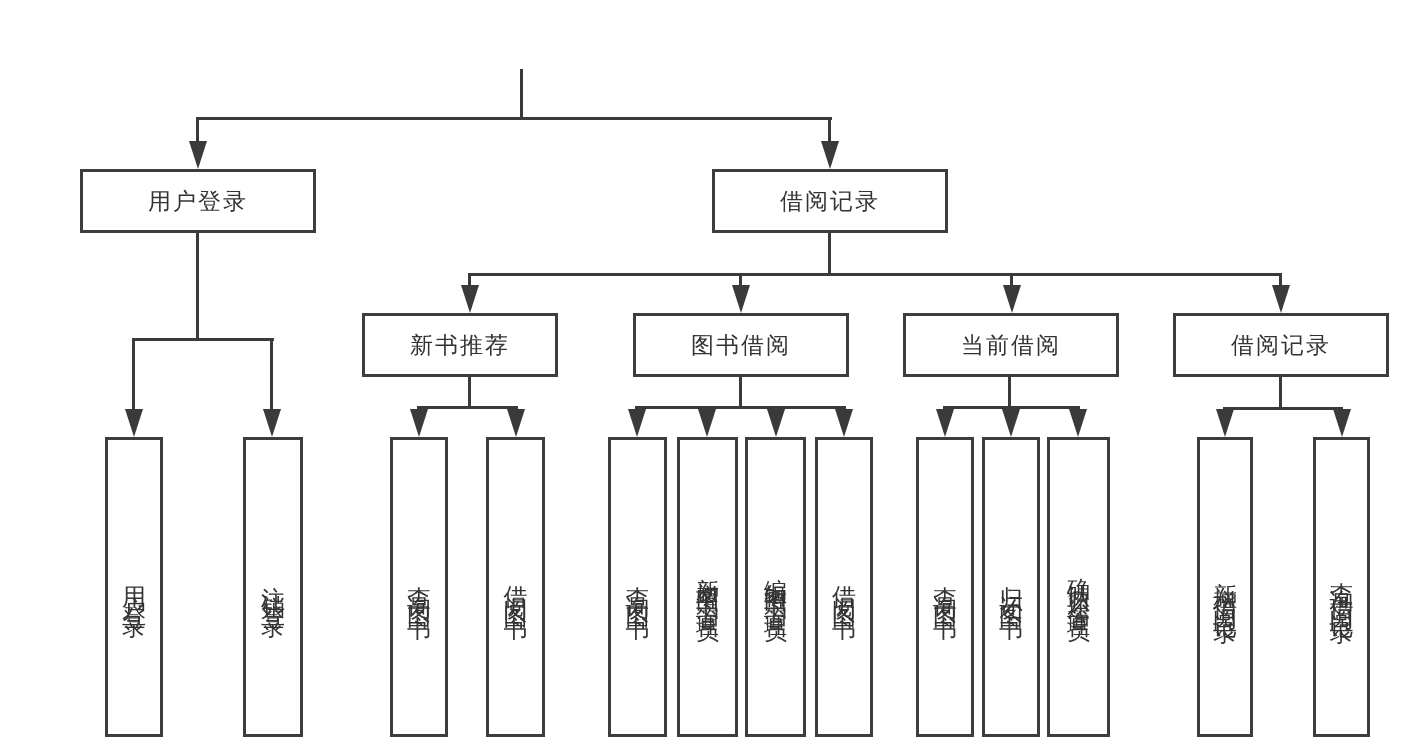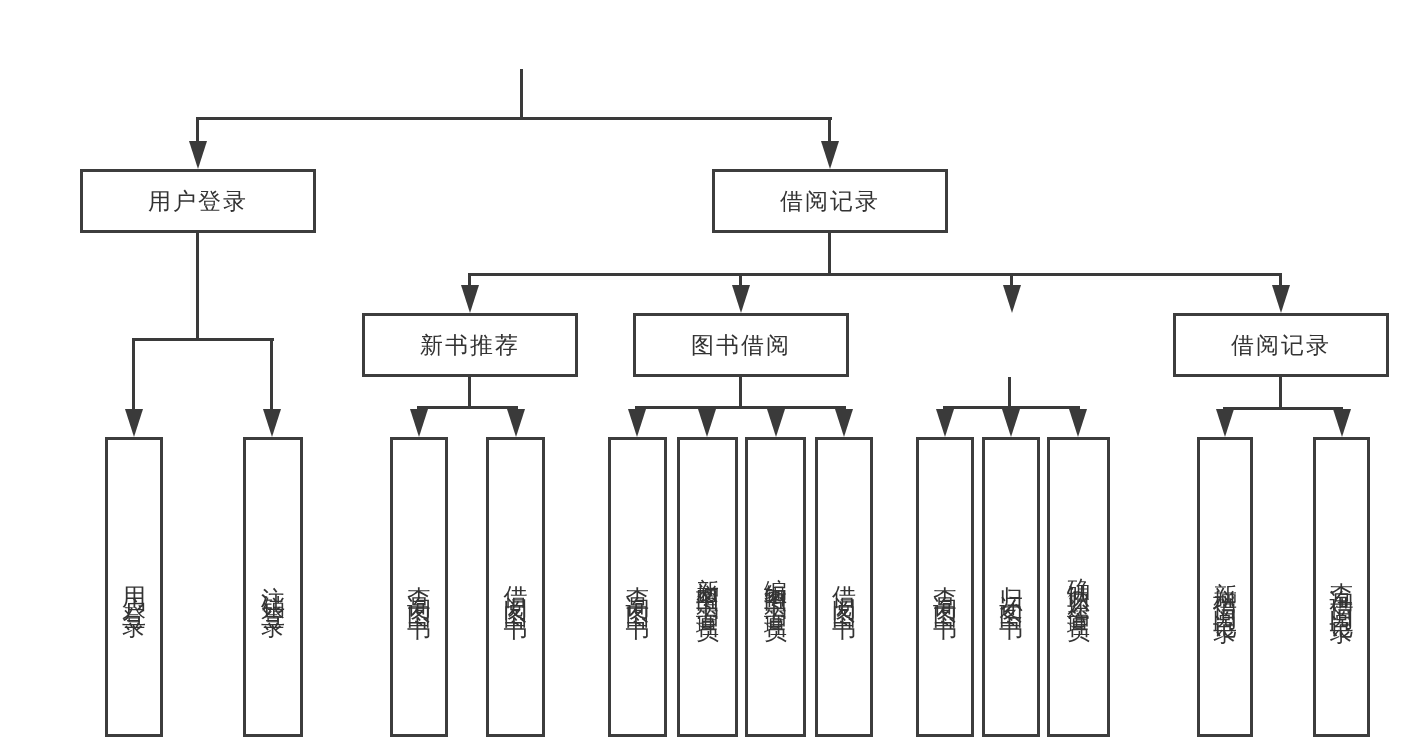--- a/index.html
+++ b/index.html
@@ -100,25 +100,28 @@
   <div class="hline" style="left:468px; top:273px; width:814px;"></div>
   <div class="vline" style="left:468px; top:273px; height:20px;"></div>
   <div class="arrow" style="left:461px; top:285px;"></div>
   <div class="vline" style="left:739px; top:273px; height:20px;"></div>
   <div class="arrow" style="left:732px; top:285px;"></div>
   <div class="vline" style="left:1010px; top:273px; height:20px;"></div>
   <div class="arrow" style="left:1003px; top:285px;"></div>
   <div class="vline" style="left:1279px; top:273px; height:20px;"></div>
   <div class="arrow" style="left:1272px; top:285px;"></div>
 
-  <div class="box" style="left:362px; top:313px; width:216px; height:64px;">
+  <div class="box" style="left:362px; top:313px; width:196px; height:64px;">
     <span class="h-label">新书推荐</span>
   </div>
   <div class="box" style="left:633px; top:313px; width:216px; height:64px;">
     <span class="h-label">图书借阅</span>
+  </div>
+  <div class="box" style="left:903px; top:313px; width:216px; height:64px;">
+    <span class="h-label">当前借阅</span>
   </div>
   <div class="box" style="left:1173px; top:313px; width:216px; height:64px;">
     <span class="h-label">借阅记录</span>
   </div>
 
   <div class="vline" style="left:468px; top:377px; height:29px;"></div>
   <div class="hline" style="left:417px; top:406px; width:101px;"></div>
   <div class="vline" style="left:417px; top:406px; height:14px;"></div>
   <div class="arrow" style="left:410px; top:409px;"></div>
   <div class="vline" style="left:514px; top:406px; height:14px;"></div>

